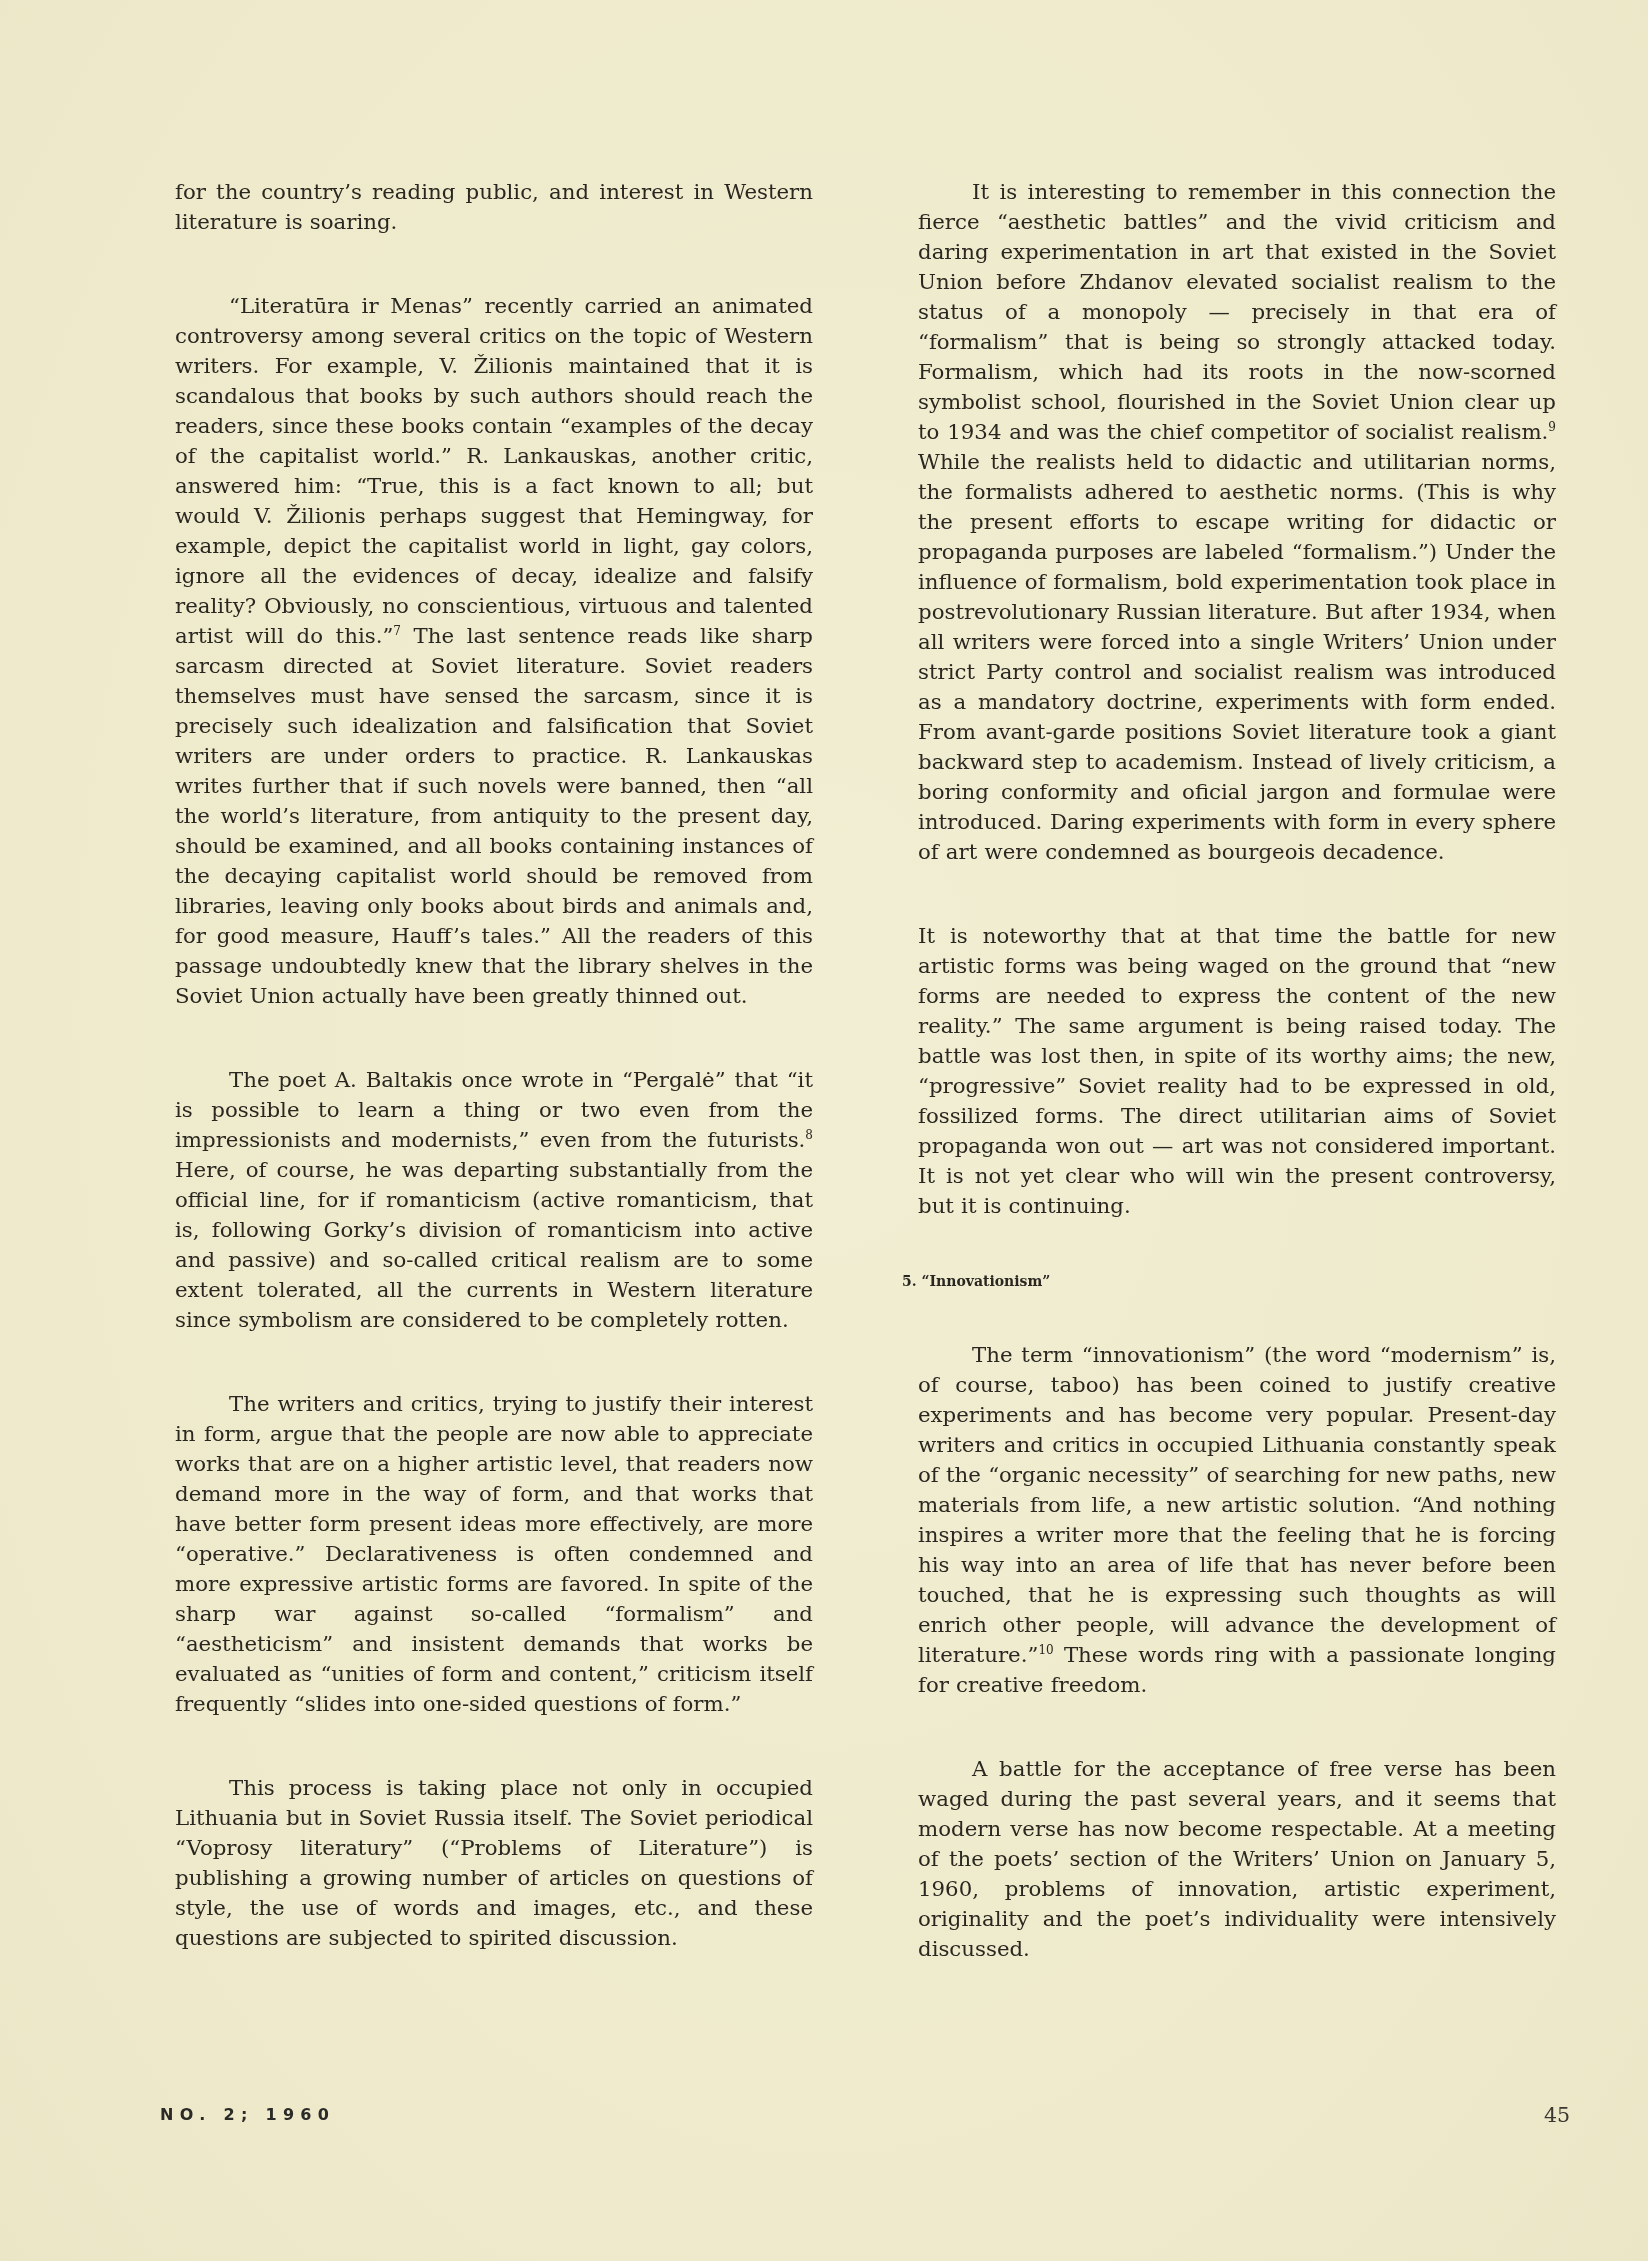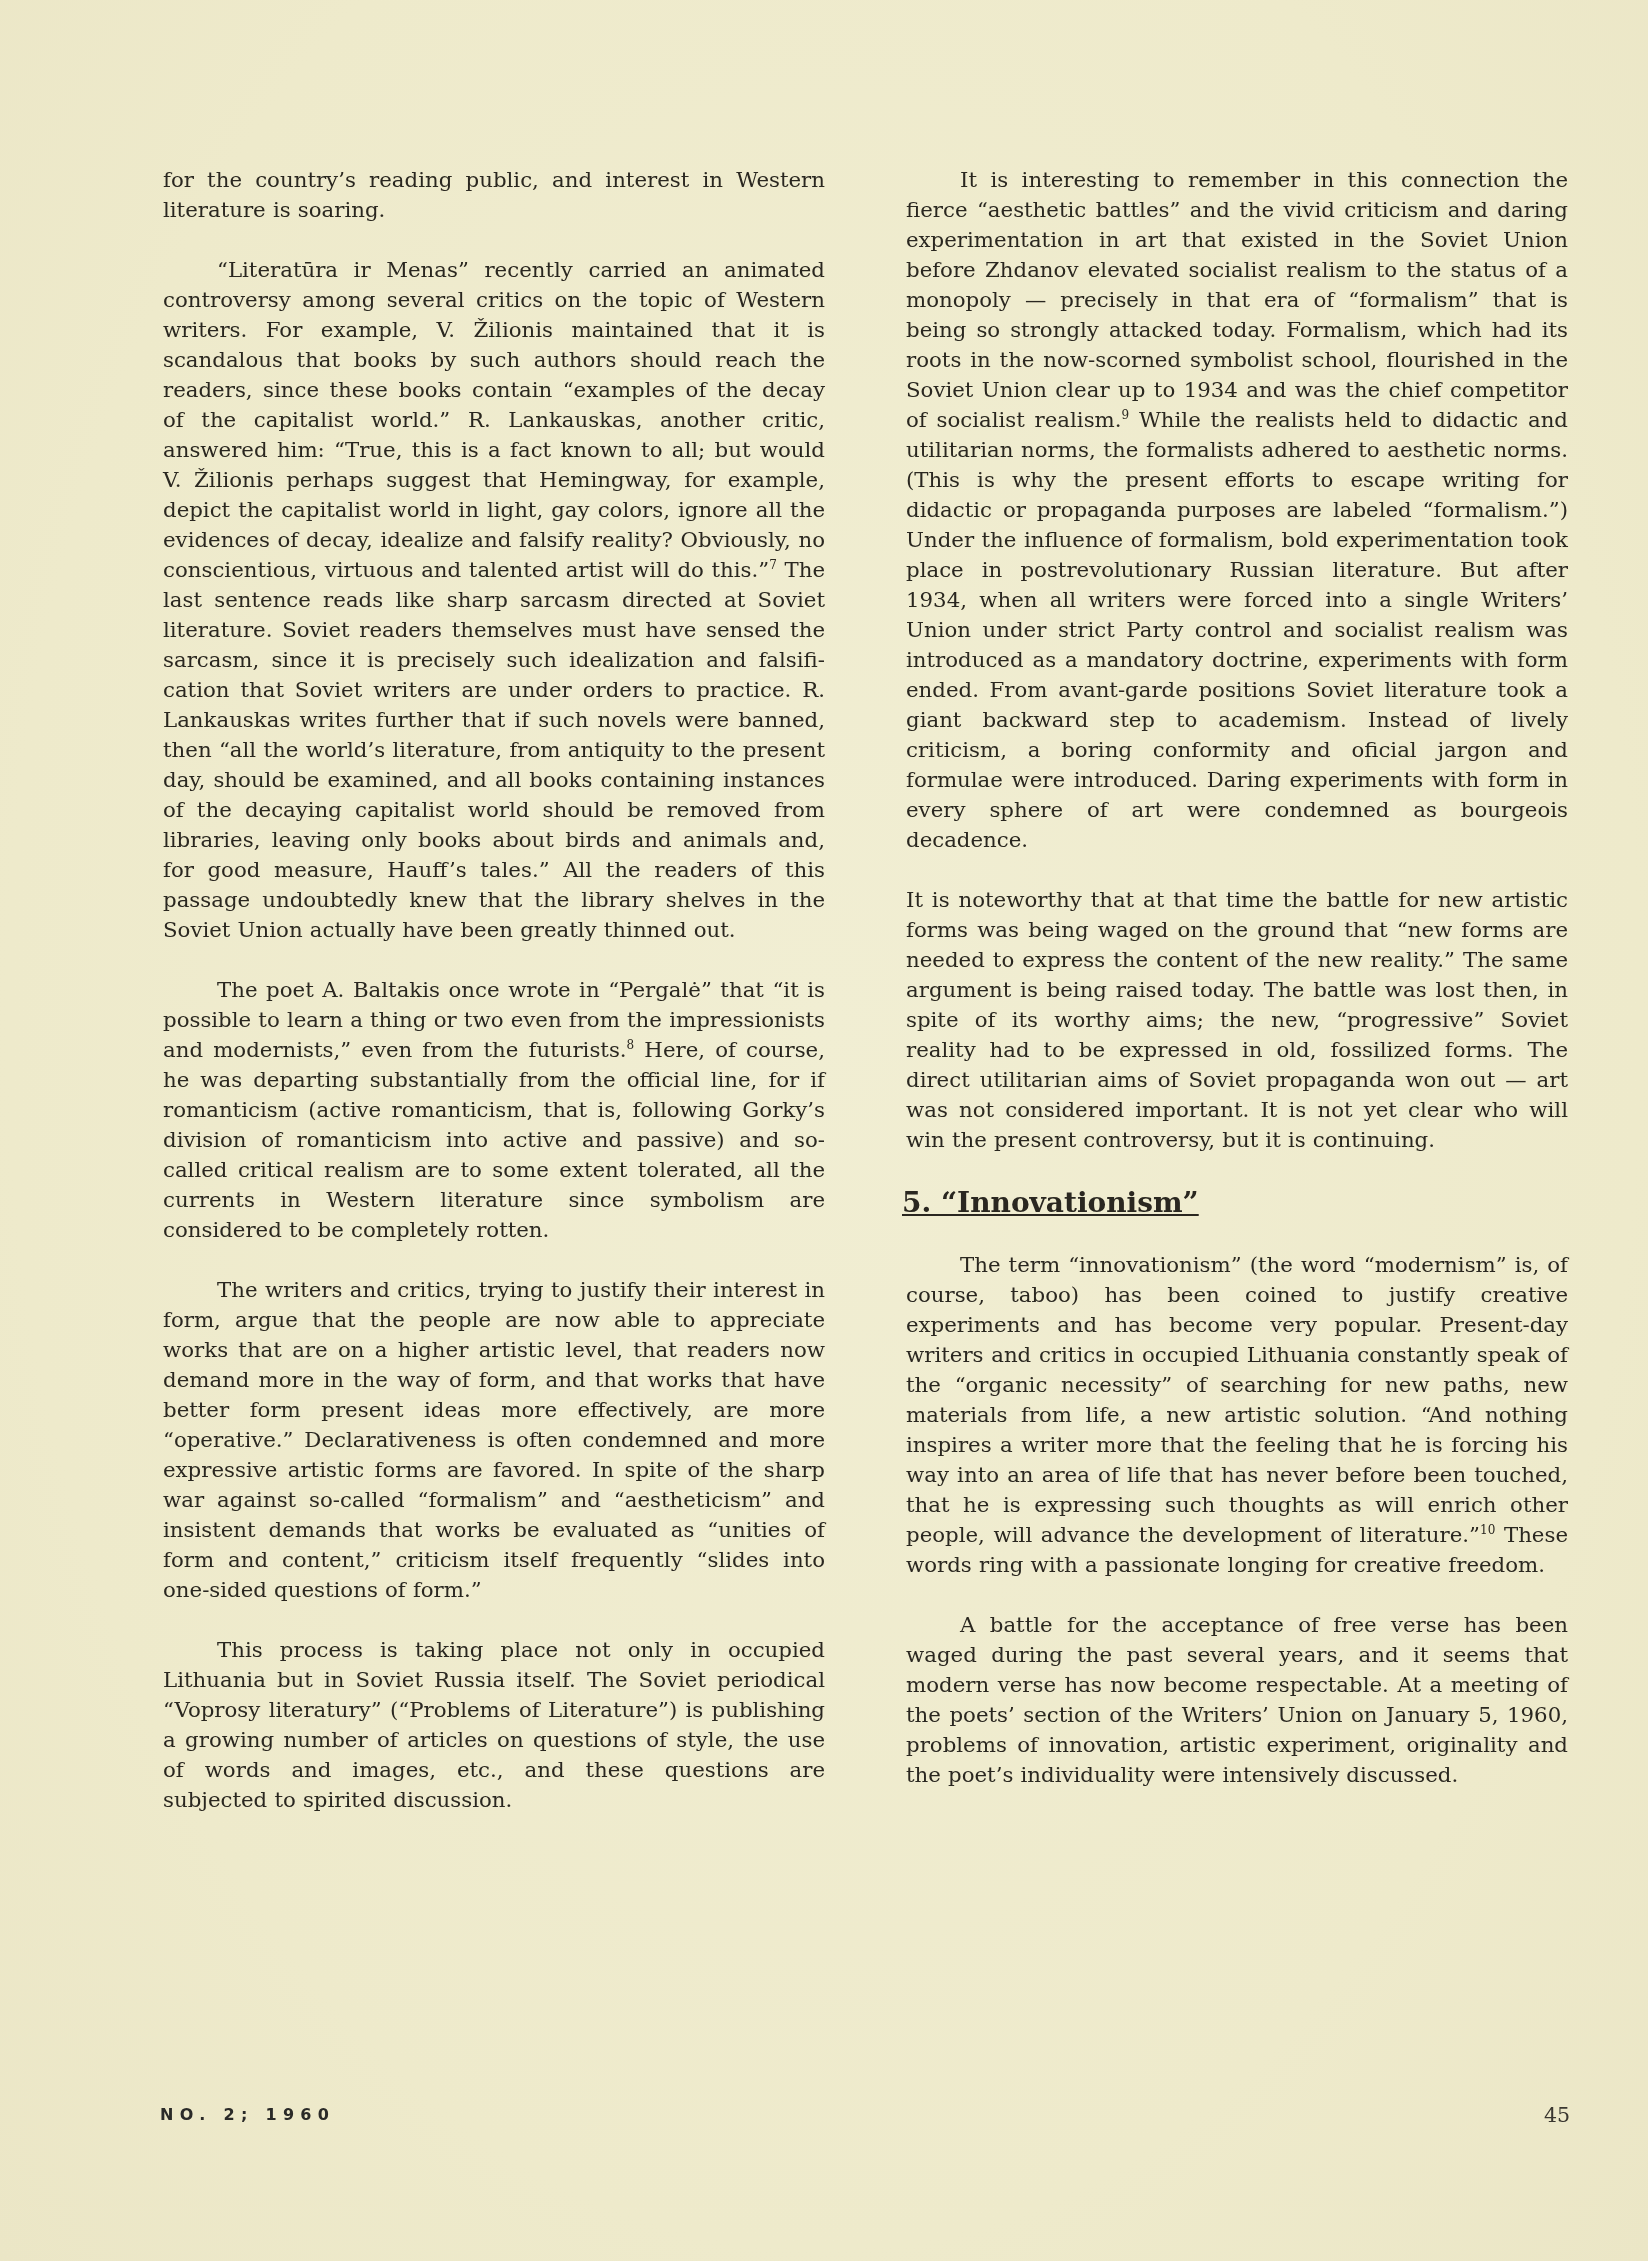--- a/index.html
+++ b/index.html
@@ -22,39 +22,38 @@
     background: radial-gradient(ellipse at 50% 45%, #f1eed3 0%, #eeeacb 70%, #ebe6c6 100%);
   }
   .column {
     position: absolute;
     top: 161px;
     width: 670px;
   }
   .col-left { left: 159px; }
   .col-right { left: 902px; }
   .para {
-    margin: 4px;
+    margin: 16px;
     font-size: 21.3px;
     line-height: 30px;
     text-align: justify;
     text-align-last: left;
     letter-spacing: 0;
     word-spacing: 0.4px;
     hyphens: manual;
   }
   .para.indent { text-indent: 54px; }
   .gap { height: 22px; }
   .gap-lg { height: 28.5px; }
   .heading {
     margin: 0;
     font-family: "DejaVu Serif", "Liberation Serif", serif;
     font-weight: bold;
-    font-size: 28px;
+    font-size: 14px;
     line-height: 30px;
-    text-decoration: underline;
   }
   sup {
     font-size: 12px;
     line-height: 0;
     vertical-align: 8px;
   }
   .footer-left {
     position: absolute;
     left: 160px;
     top: 2105px;

